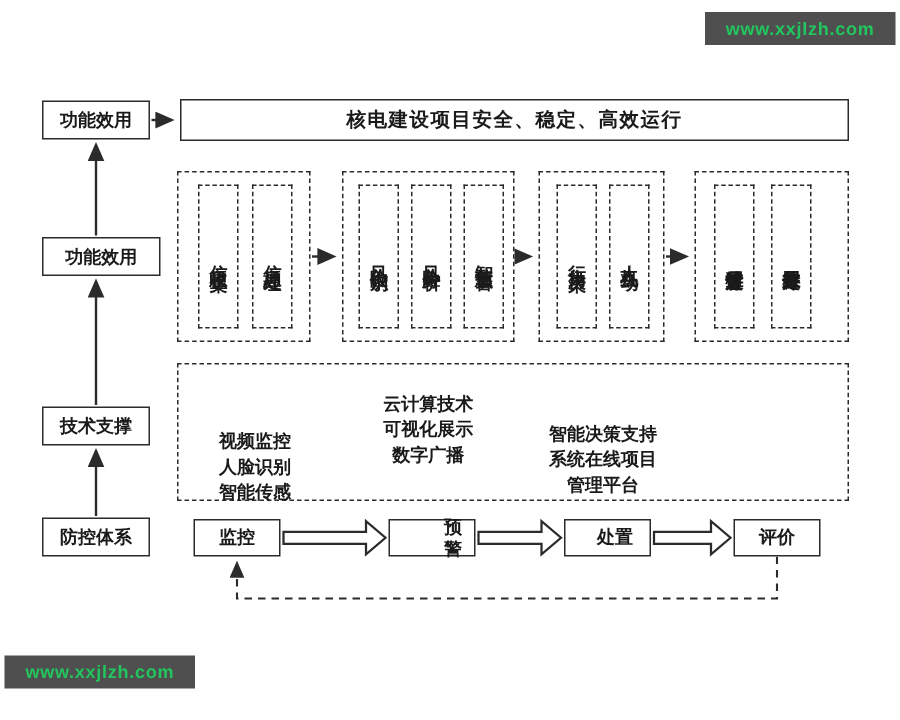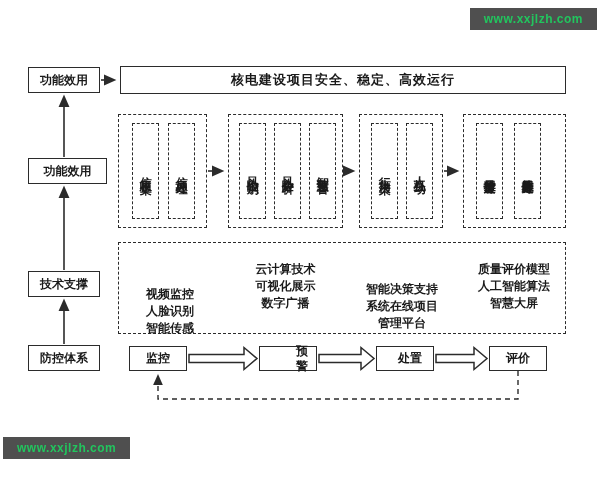--- a/index.html
+++ b/index.html
@@ -99,22 +99,19 @@
   <div class="box dashed" style="left:118px;top:242px;width:448px;height:92px;"></div>
   <div class="techtext" style="left:118px;top:261px;width:104px;margin-top:25px;">视频监控
 人脸识别
 智能传感</div>
   <div class="techtext" style="left:228px;top:261px;width:115px;">云计算技术
 可视化展示
 数字广播</div>
   <div class="techtext" style="left:346px;top:261px;width:112px;margin-top:20px;">智能决策支持
 系统在线项目
 管理平台</div>
-  <div class="techtext" style="left:462px;top:261px;width:104px;">质量评价模型
-人工智能算法
-智慧大屏</div>
 
   <div class="box" style="left:129px;top:346px;width:58px;height:25px;">监控</div>
   <div class="box" style="left:259px;top:346px;width:58px;height:25px;padding-left:36px;">预警</div>
   <div class="box" style="left:376px;top:346px;width:58px;height:25px;padding-left:10px;">处置</div>
   <div class="box" style="left:489px;top:346px;width:58px;height:25px;">评价</div>
 
 </div>
 
 </body></html>

